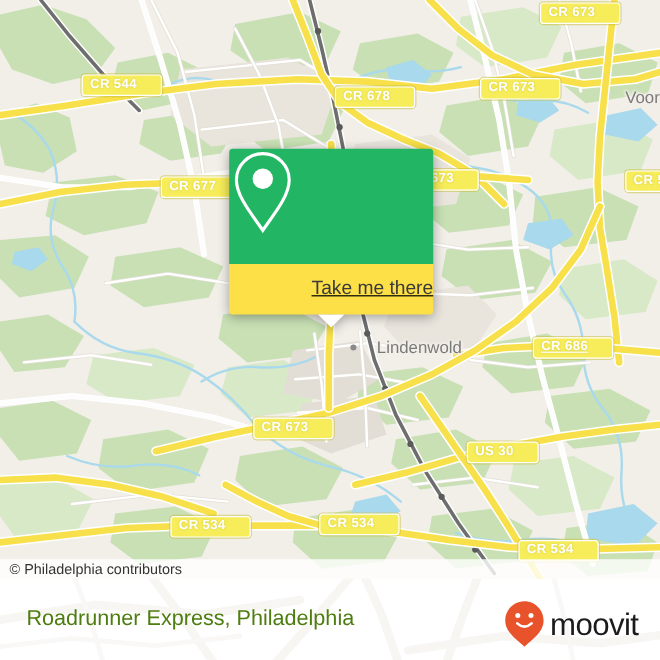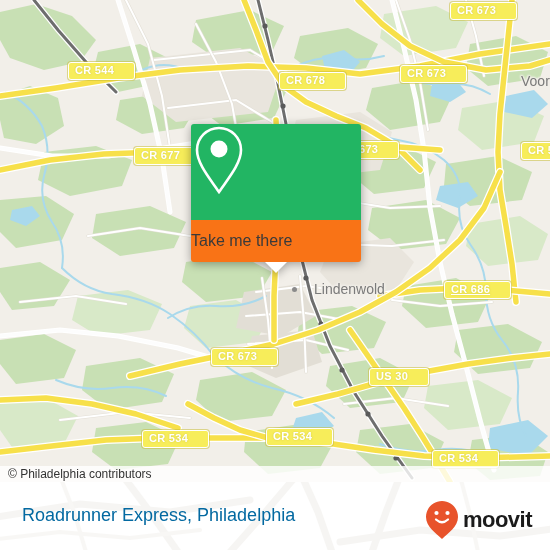--- a/index.html
+++ b/index.html
@@ -67,23 +67,23 @@
     position:absolute;left:191px;top:124px;width:170px;
     z-index:30;
     filter:drop-shadow(0 2px 5px rgba(0,0,0,.35));
   }
   #popup-top{
     height:96px;background:#22b563;
     border-radius:3px 3px 0 0;
     display:flex;align-items:center;justify-content:center;
   }
   #popup-bottom{
-    height:42px;background:#f97316;
+    height:42px;background:#fde047;
     border-radius:0 0 3px 3px;
-    display:flex;align-items:center;justify-content:flex-start;
+    display:flex;align-items:center;justify-content:flex-end;text-decoration:underline;
   }
   #popup-label{
     font-size:16px;color:#3a3a3a;
   }
   #popup-tail{
     position:absolute;left:50%;top:138px;
     transform:translateX(-50%);
     width:0;height:0;
     border-left:11px solid transparent;
     border-right:11px solid transparent;
@@ -91,28 +91,28 @@
   }
 
   
   #footer{
     position:absolute;left:0;top:482px;width:550px;height:68px;
     background:#ffffff;overflow:hidden;
   }
   #footer-bg{position:absolute;left:0;top:0;opacity:.55;}
   #footer-title{
     position:absolute;left:22px;top:23px;
-    font-size:18px;color:#0369a1;white-space:nowrap;
+    font-size:18px;color:#4d7c0f;white-space:nowrap;
   }
   #brand{
     position:absolute;right:18px;top:18px;
     display:flex;align-items:center;gap:4px;
   }
   #brand-text{
-    font-size:22px;font-weight:bold;color:#1b1b1b;letter-spacing:-.5px;
+    font-size:26px;font-weight:normal;color:#1b1b1b;letter-spacing:-.5px;
     line-height:30px;
   }
 </style>
 </head>
 <body>
 
 <div id="app">
 
   <div id="map">
 
@@ -322,21 +322,21 @@
 
     <div class="shield" style="left:450px;top:2px;">CR 673</div>
     <div class="shield" style="left:68px;top:62px;">CR 544</div>
     <div class="shield" style="left:279px;top:72px;">CR 678</div>
     <div class="shield" style="left:400px;top:65px;">CR 673</div>
     <div class="shield" style="left:134px;top:147px;">CR 677</div>
     <div class="shield" style="left:352px;top:141px;">673</div>
     <div class="shield" style="left:521px;top:142px;">CR 561</div>
     <div class="shield" style="left:444px;top:281px;text-decoration:underline;">CR 686</div>
     <div class="shield" style="left:211px;top:348px;">CR 673</div>
-    <div class="shield" style="left:369px;top:368px;">US 30</div>
+    <div class="shield" style="left:389px;top:368px;">US 30</div>
     <div class="shield" style="left:142px;top:430px;">CR 534</div>
     <div class="shield" style="left:266px;top:428px;">CR 534</div>
     <div class="shield" style="left:432px;top:450px;">CR 534</div>
 
     <div class="place-dot" style="left:292px;top:287px;"></div>
     <div class="place" style="left:314px;top:281px;">Lindenwold</div>
     <div class="place" style="left:521px;top:73px;">Voor</div>
 
     <div id="attrib">© Philadelphia contributors</div>
 

